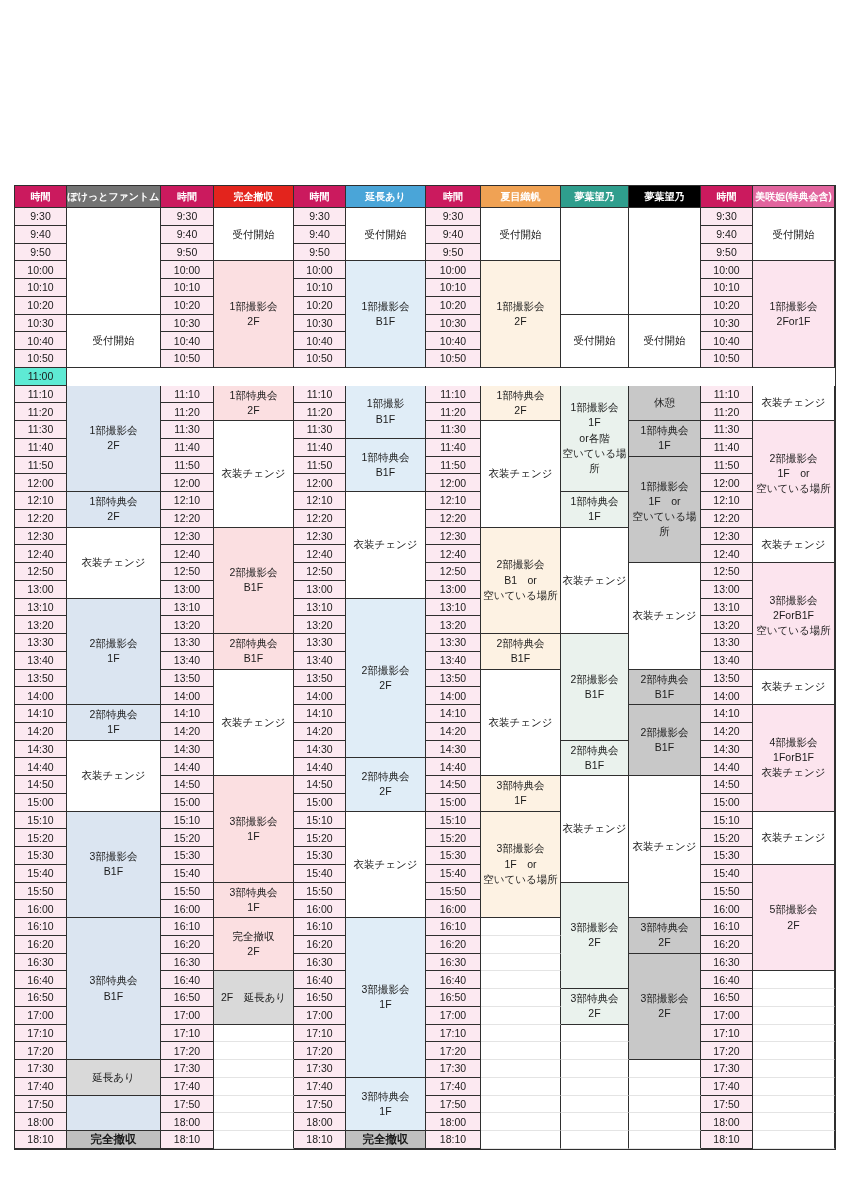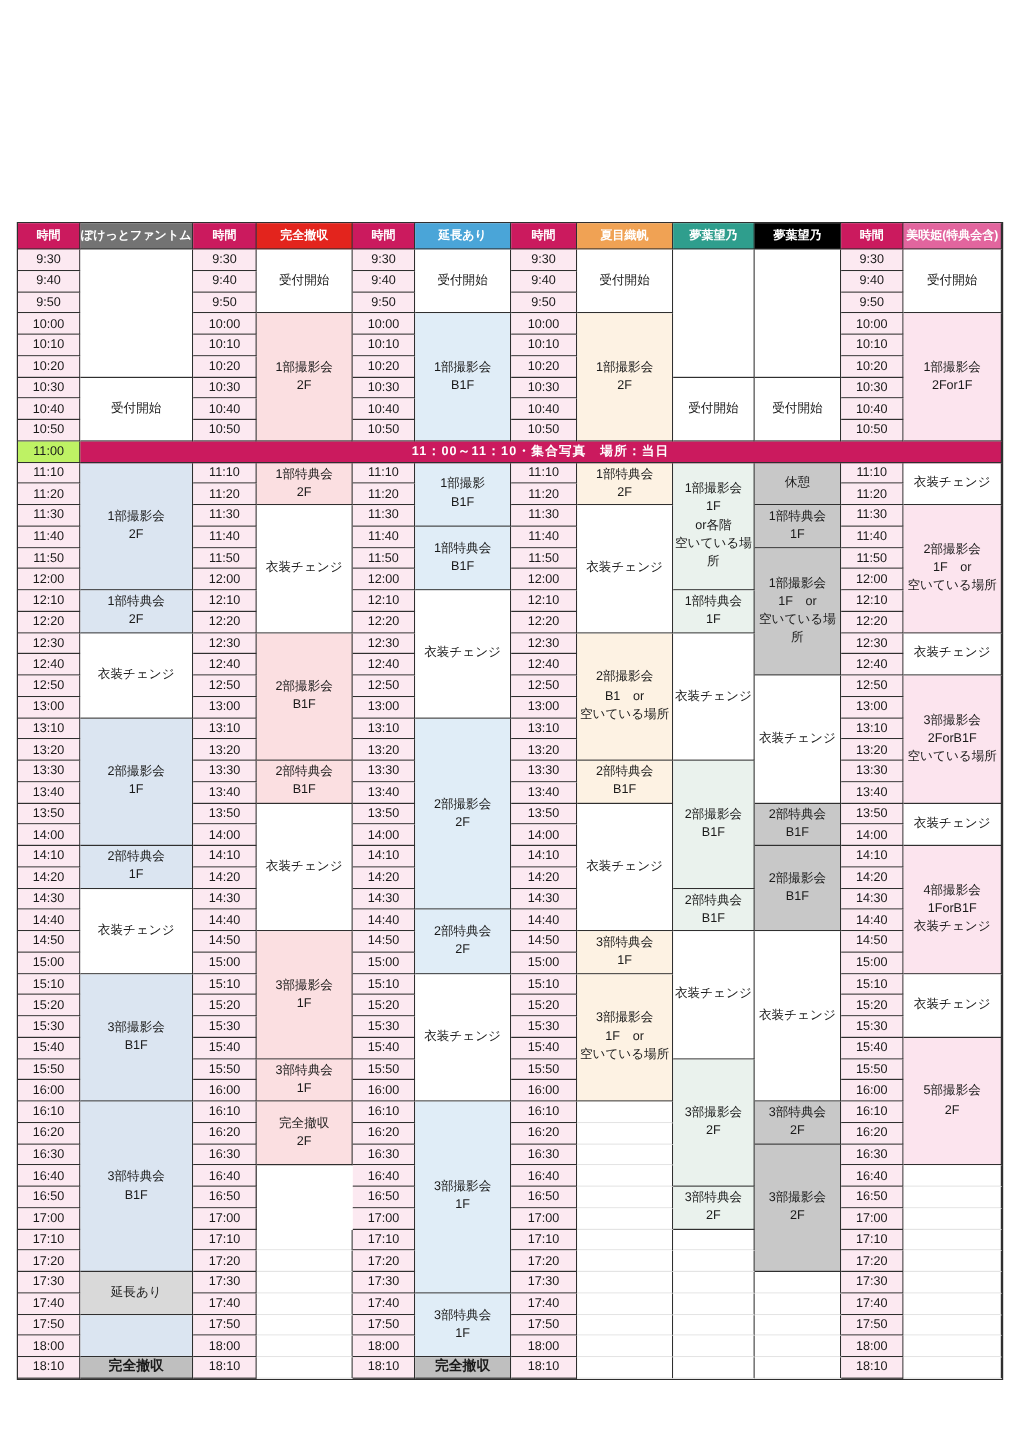--- a/index.html
+++ b/index.html
@@ -30,21 +30,21 @@
       <div class="cell header" style="grid-area: 1 / 1; background: rgb(203, 26, 94); color: rgb(255, 255, 255);">時間</div>
       <div class="cell time" style="grid-area: 2 / 1; background: rgb(252, 233, 241);">9:30</div>
       <div class="cell time" style="grid-area: 3 / 1; background: rgb(252, 233, 241);">9:40</div>
       <div class="cell time" style="grid-area: 4 / 1; background: rgb(252, 233, 241);">9:50</div>
       <div class="cell time" style="grid-area: 5 / 1; background: rgb(252, 233, 241);">10:00</div>
       <div class="cell time" style="grid-area: 6 / 1; background: rgb(252, 233, 241);">10:10</div>
       <div class="cell time" style="grid-area: 7 / 1; background: rgb(252, 233, 241);">10:20</div>
       <div class="cell time" style="grid-area: 8 / 1; background: rgb(252, 233, 241);">10:30</div>
       <div class="cell time" style="grid-area: 9 / 1; background: rgb(252, 233, 241);">10:40</div>
       <div class="cell time" style="grid-area: 10 / 1; background: rgb(252, 233, 241);">10:50</div>
-      <div class="cell time" style="grid-area: 11 / 1; background: #bef264; text-align: center;">11:00</div>
+      <div class="cell time" style="grid-area: 11 / 1; background: #5eead4; text-align: center;">11:00</div>
       <div class="cell time" style="grid-area: 12 / 1; background: rgb(252, 233, 241);">11:10</div>
       <div class="cell time" style="grid-area: 13 / 1; background: rgb(252, 233, 241);">11:20</div>
       <div class="cell time" style="grid-area: 14 / 1; background: rgb(252, 233, 241);">11:30</div>
       <div class="cell time" style="grid-area: 15 / 1; background: rgb(252, 233, 241);">11:40</div>
       <div class="cell time" style="grid-area: 16 / 1; background: rgb(252, 233, 241);">11:50</div>
       <div class="cell time" style="grid-area: 17 / 1; background: rgb(252, 233, 241);">12:00</div>
       <div class="cell time" style="grid-area: 18 / 1; background: rgb(252, 233, 241);">12:10</div>
       <div class="cell time" style="grid-area: 19 / 1; background: rgb(252, 233, 241);">12:20</div>
       <div class="cell time" style="grid-area: 20 / 1; background: rgb(252, 233, 241);">12:30</div>
       <div class="cell time" style="grid-area: 21 / 1; background: rgb(252, 233, 241);">12:40</div>
@@ -165,20 +165,21 @@
 B1F</div>
       <div class="cell block" style="grid-area: 26 / 4 / 28; background: rgb(251, 223, 225);">2部特典会
 B1F</div>
       <div class="cell block" style="grid-area: 28 / 4 / 34; background: rgb(255, 255, 255);">衣装チェンジ</div>
       <div class="cell block" style="grid-area: 34 / 4 / 40; background: rgb(251, 223, 225);">3部撮影会
 1F</div>
       <div class="cell block" style="grid-area: 40 / 4 / 42; background: rgb(251, 223, 225);">3部特典会
 1F</div>
       <div class="cell block" style="grid-area: 42 / 4 / 45; background: rgb(251, 223, 225);">完全撤収
 2F</div>
+      <div class="cell block" style="grid-area: 45 / 4 / 48; background: rgb(217, 217, 217);">2F　延長あり</div>
       <div class="cell empty" style="grid-area: 48 / 4;"></div>
       <div class="cell empty" style="grid-area: 49 / 4;"></div>
       <div class="cell empty" style="grid-area: 50 / 4;"></div>
       <div class="cell empty" style="grid-area: 51 / 4;"></div>
       <div class="cell empty" style="grid-area: 52 / 4;"></div>
       <div class="cell empty" style="grid-area: 53 / 4;"></div>
       <div class="cell empty" style="grid-area: 54 / 4;"></div>
       <div class="cell header" style="grid-area: 1 / 5; background: rgb(203, 26, 94); color: rgb(255, 255, 255);">時間</div>
       <div class="cell time" style="grid-area: 2 / 5; background: rgb(252, 233, 241);">9:30</div>
       <div class="cell time" style="grid-area: 3 / 5; background: rgb(252, 233, 241);">9:40</div>
@@ -460,15 +461,14 @@
       <div class="cell empty" style="grid-area: 45 / 12;"></div>
       <div class="cell empty" style="grid-area: 46 / 12;"></div>
       <div class="cell empty" style="grid-area: 47 / 12;"></div>
       <div class="cell empty" style="grid-area: 48 / 12;"></div>
       <div class="cell empty" style="grid-area: 49 / 12;"></div>
       <div class="cell empty" style="grid-area: 50 / 12;"></div>
       <div class="cell empty" style="grid-area: 51 / 12;"></div>
       <div class="cell empty" style="grid-area: 52 / 12;"></div>
       <div class="cell empty" style="grid-area: 53 / 12;"></div>
       <div class="cell empty" style="grid-area: 54 / 12;"></div>
-      <div class="cell banner-row" style="grid-area: 11 / 2 / auto / 13; background: rgb(203, 26, 94);">11：00～11：10・集合写真　場所：当日</div>
     </div>
 </div>
 
 </body></html>

